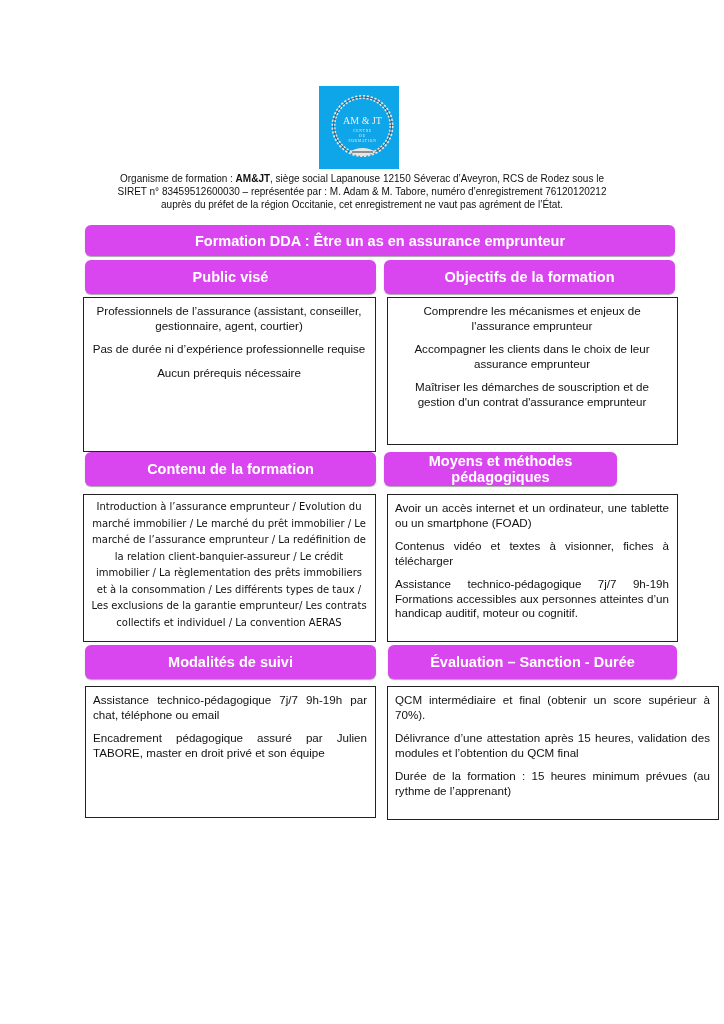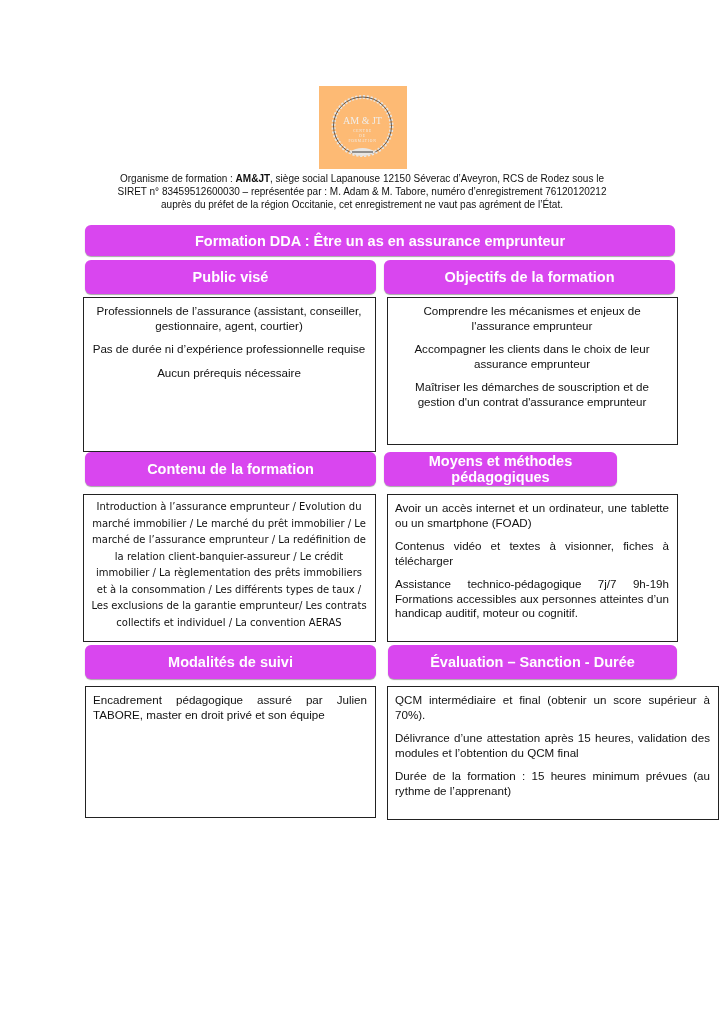--- a/index.html
+++ b/index.html
@@ -1,18 +1,18 @@
 <!DOCTYPE html>
 <html><head>
 <meta charset="utf-8">
 <style>
   html, body { margin: 0; padding: 0; background: #ffffff; }
   body { width: 724px; height: 1024px; position: relative; overflow: hidden;
          font-family: "Liberation Sans", sans-serif; color: #111; }
-  .logo { position: absolute; left: 319px; top: 86px; width: 88px; height: 83px; background: #fdba74; }
+  .logo { position: absolute; left: 319px; top: 86px; width: 80px; height: 83px; background: #0ea5e9; }
   .logo svg { width: 87px; height: 83px; display: block; }
   .org { position: absolute; left: 110px; top: 172px; width: 504px; text-align: center;
          font-size: 10px; line-height: 13px; color: #111; }
   .org b { font-weight: bold; }
   .hdr { position: absolute; background: #d946ef; color: #fff; border-radius: 6px;
          font-weight: bold; text-align: center; box-shadow: 0 1px 1px rgba(0,0,0,0.35);
          display: flex; align-items: center; justify-content: center; }
   .hdr-title { left: 85px; top: 225px; width: 590px; height: 31px; font-size: 14.5px; }
   .hdr-sec { height: 34px; font-size: 14.5px; }
   .box { position: absolute; border: 1.2px solid #222; background: #fff; box-sizing: border-box;
@@ -65,19 +65,20 @@
 <div class="box justify" style="left:387px; top:494px; width:291px; height:148px;">
   <p>Avoir un accès internet et un ordinateur, une tablette ou un smartphone (FOAD)</p>
   <p>Contenus vidéo et textes à visionner, fiches à télécharger</p>
   <p>Assistance technico-pédagogique 7j/7 9h-19h Formations accessibles aux personnes atteintes d’un handicap auditif, moteur ou cognitif.</p>
 </div>
 
 <div class="hdr hdr-sec" style="left:85px; top:645px; width:291px;">Modalités de suivi</div>
 <div class="hdr hdr-sec" style="left:388px; top:645px; width:289px;">Évaluation – Sanction - Durée</div>
 
 <div class="box justify" style="left:85px; top:686px; width:291px; height:132px;">
+  <p>Assistance technico-pédagogique 7j/7 9h-19h par chat, téléphone ou email</p>
   <p>Encadrement pédagogique assuré par Julien TABORE, master en droit privé et son équipe</p>
 </div>
 <div class="box justify" style="left:387px; top:686px; width:332px; height:134px;">
   <p>QCM intermédiaire et final (obtenir un score supérieur à 70%).</p>
   <p>Délivrance d’une attestation après 15 heures, validation des modules et l’obtention du QCM final</p>
   <p>Durée de la formation : 15 heures minimum prévues (au rythme de l’apprenant)</p>
 </div>
 
 </body></html>

